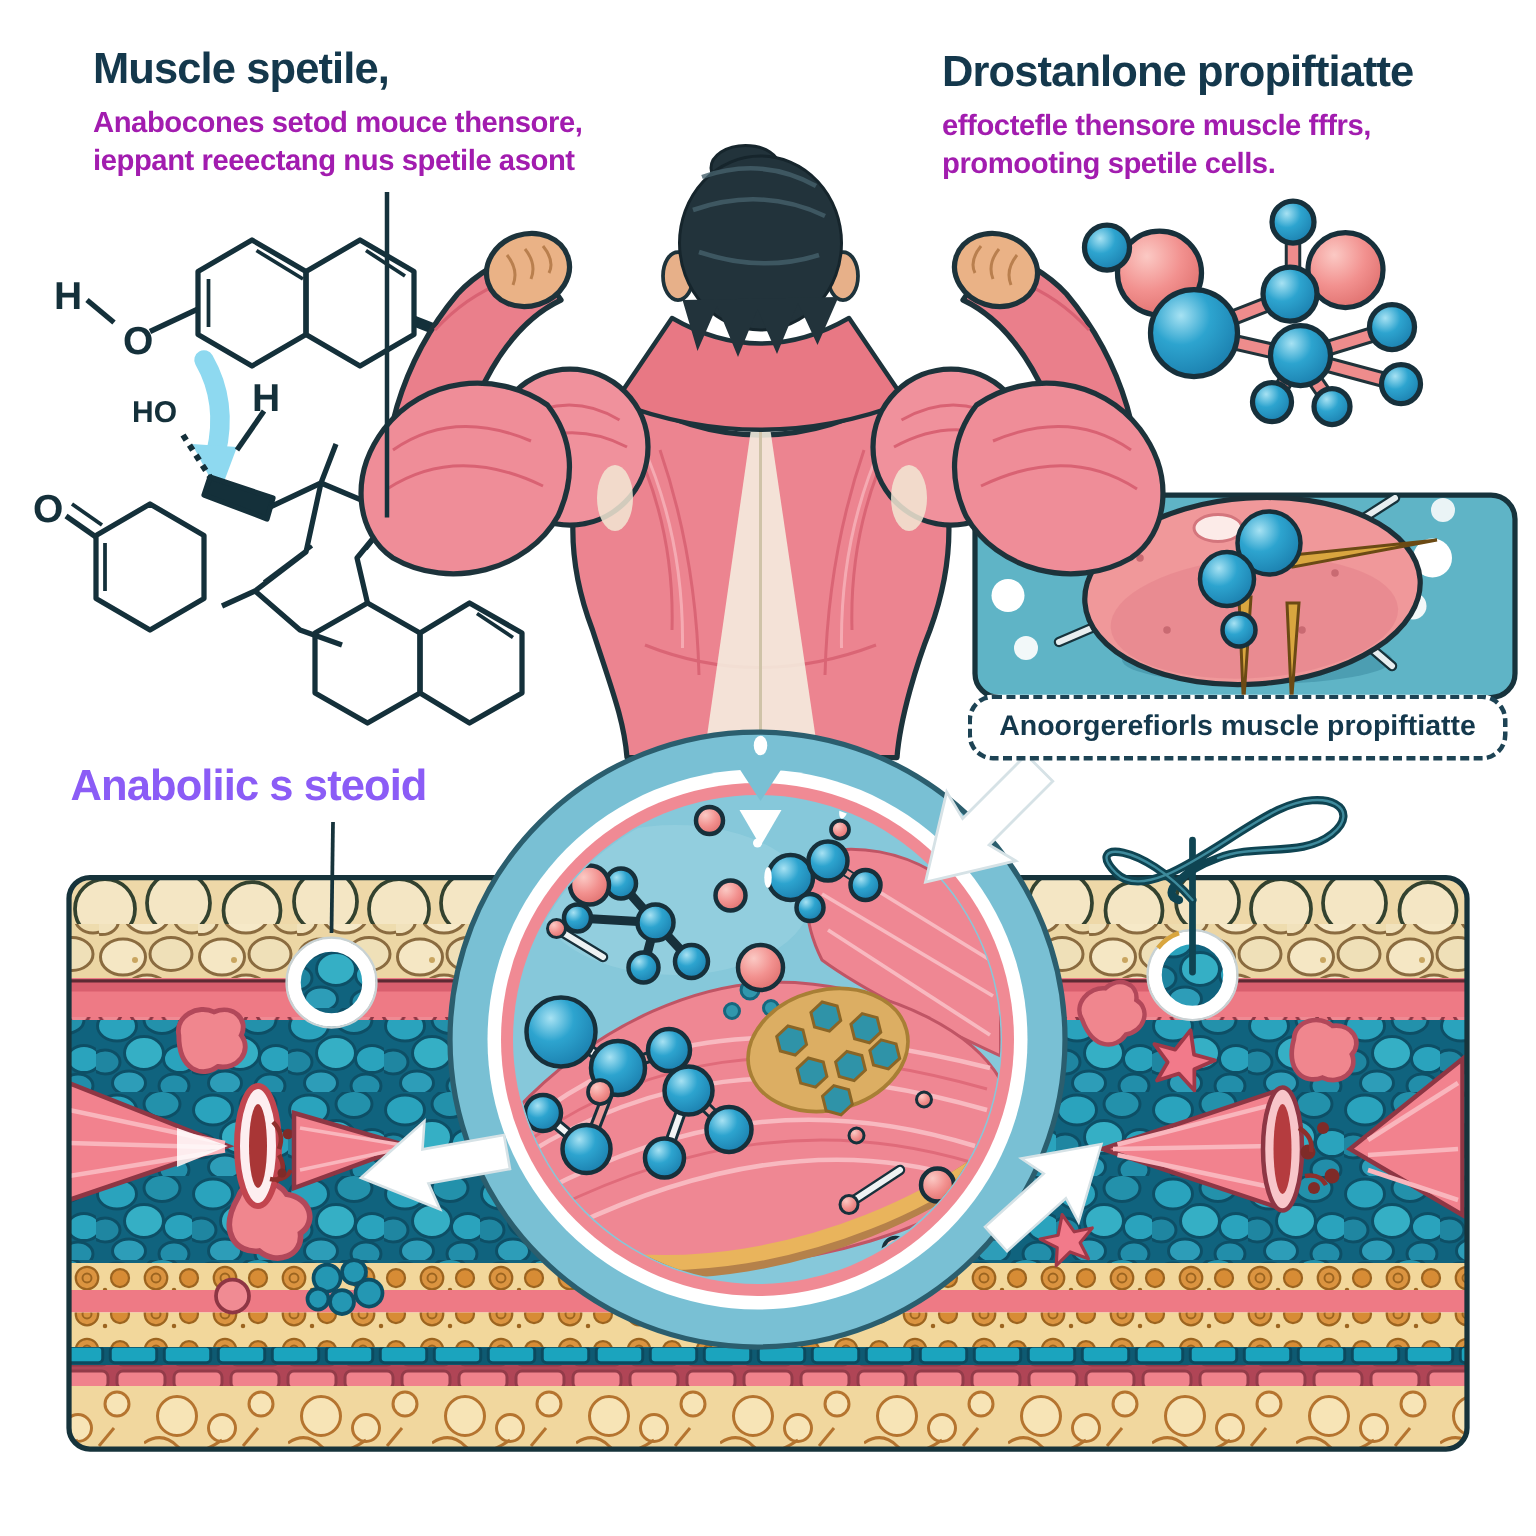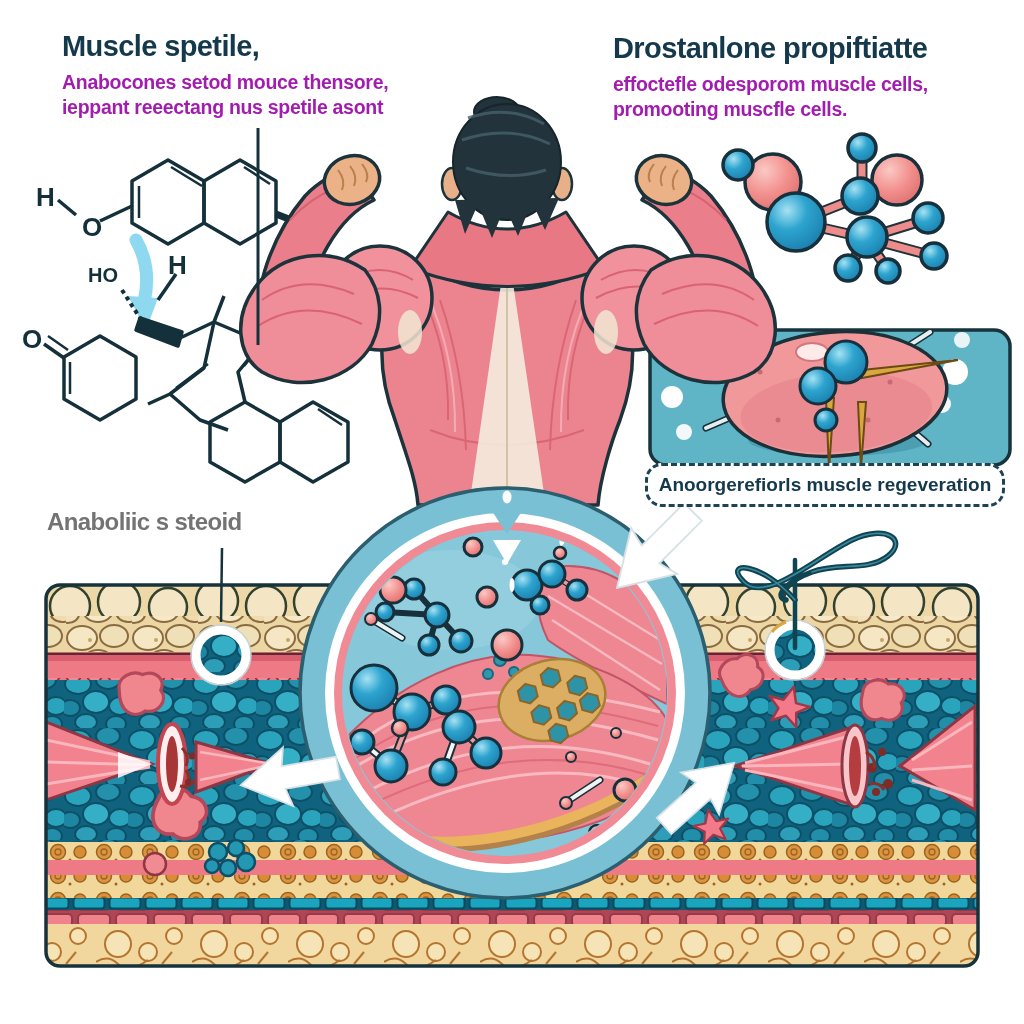--- a/index.html
+++ b/index.html
@@ -3,21 +3,21 @@
 <meta charset="utf-8">
 <style>
   html,body{margin:0;padding:0;background:#fff;}
   .stage{position:relative;width:1024px;height:1024px;background:#ffffff;overflow:hidden;
          font-family:"Liberation Sans",sans-serif;}
   .stage svg{position:absolute;left:0;top:0;}
   .tblock{position:absolute;color:#14384c;z-index:5;}
   .tblock .t{font-size:29px;font-weight:700;letter-spacing:-0.6px;margin:0 0 7px 0;}
   .tblock .l{font-size:19.5px;font-weight:600;line-height:1.28;color:#a21caf;letter-spacing:-0.3px;}
   .atom{position:absolute;font-weight:700;color:#14303a;z-index:5;}
-  .label-big{position:absolute;font-size:24px;font-weight:700;letter-spacing:-0.6px;color:#737373;z-index:5;}
+  .label-big{position:absolute;font-size:29px;font-weight:700;letter-spacing:-0.6px;color:#8b5cf6;z-index:5;}
   .callout{position:absolute;left:645px;top:463px;width:354px;height:38px;
            border:3px dashed #1d4354;border-radius:17px;background:#fff;
            display:flex;align-items:center;justify-content:center;
            font-size:19px;font-weight:700;color:#14384c;z-index:5;}
 </style>
 </head>
 <body>
 
 <div class="stage">
 
@@ -562,29 +562,29 @@
     <use href="#whiteArrow" transform="translate(338,768) rotate(80) scale(1.15)"></use>
     <use href="#whiteArrow" transform="translate(664,826) rotate(-132) scale(1.1)"></use>
   </svg>
 
   <div class="tblock" style="left:62px;top:30px;width:360px;">
     <div class="t">Muscle spetile,</div>
     <div class="l">Anabocones setod mouce thensore,</div>
     <div class="l">ieppant reeectang nus spetile asont</div>
   </div>
 
-  <div class="tblock" style="left:613px;top:32px;width:390px;">
+  <div class="tblock" style="left:628px;top:32px;width:390px;">
     <div class="t">Drostanlone propiftiatte</div>
-    <div class="l">effoctefle odesporom muscle cells,</div>
-    <div class="l">promooting muscfle cells.</div>
+    <div class="l">effoctefle thensore muscle fffrs,</div>
+    <div class="l">promooting spetile cells.</div>
   </div>
 
   <div class="label-big" style="left:47px;top:508px;">Anaboliic s steoid</div>
 
-  <div class="callout">Anoorgerefiorls muscle regeveration</div>
+  <div class="callout">Anoorgerefiorls muscle propiftiatte</div>
 
   <span class="atom" style="left:36px;top:182px;font-size:26px;">H</span>
   <span class="atom" style="left:82px;top:212px;font-size:26px;">O</span>
   <span class="atom" style="left:88px;top:264px;font-size:20px;">HO</span>
   <span class="atom" style="left:168px;top:250px;font-size:26px;">H</span>
   <span class="atom" style="left:22px;top:324px;font-size:26px;">O</span>
 
 </div>
 
 </body></html>

